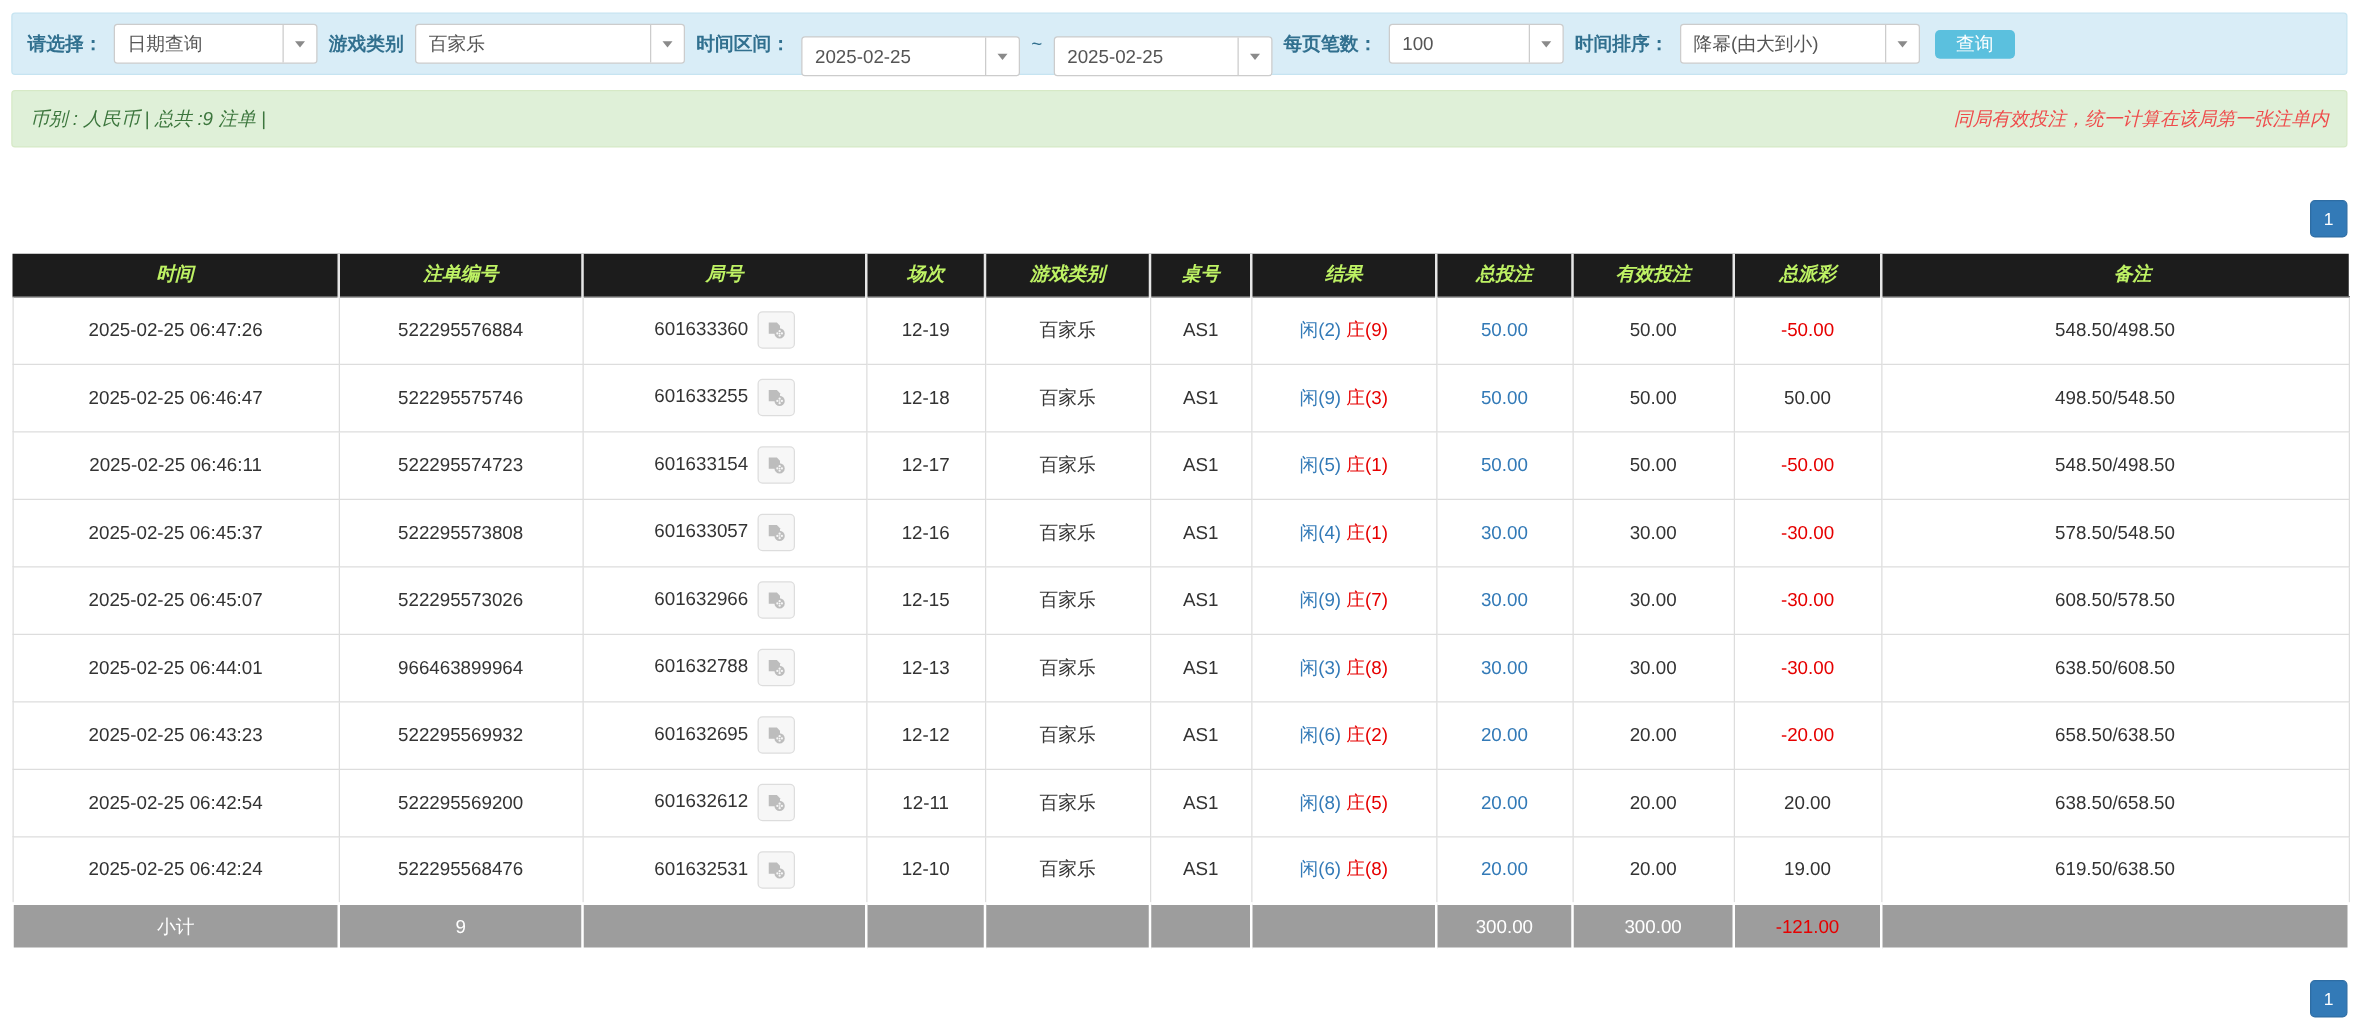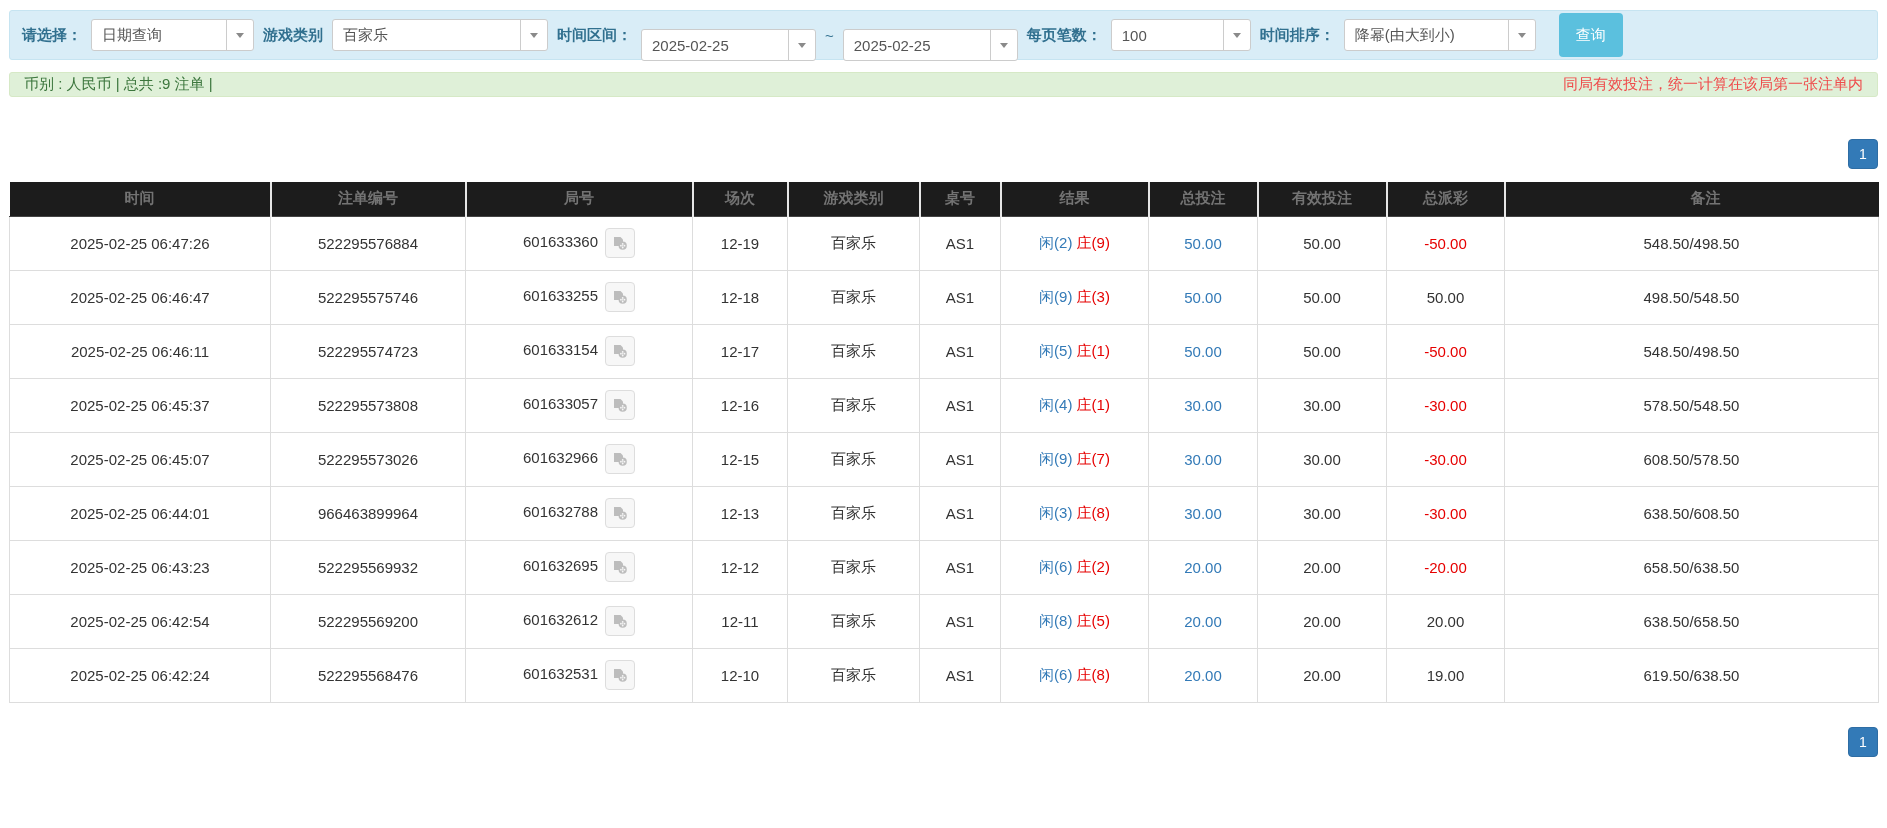--- a/index.html
+++ b/index.html
@@ -22,46 +22,46 @@
     background: #fff; border: 1px solid #ccc; border-radius: 3px;
     height: 32px; display: flex; align-items: stretch; cursor: pointer;
   }
   .select .val { padding: 0 10px; font-size: 15px; color: #555; flex: 1; display: flex; align-items: center; white-space: nowrap; overflow: hidden; }
   .select .arrow { width: 27px; border-left: 1px solid #ccc; display: flex; align-items: center; justify-content: center; }
   .tri { width: 0; height: 0; border-left: 4px solid transparent; border-right: 4px solid transparent; border-top: 5px solid #8a8a8a; }
   .w-query { width: 163px; } .w-game { width: 216px; } .w-date { width: 175px; margin-top: 20px; }
   .w-per { width: 140px; } .w-sort { width: 192px; gap: 31px; }
   .btn-search {
     background: var(--button_bg, #5bc0de); color: #fff; border: none; border-radius: 4px;
-    height: 44px; padding: 0 17px; font-size: 15px; cursor: pointer; margin-left: 14px;
+    height: 23px; padding: 0 17px; font-size: 15px; cursor: pointer; margin-left: 3px;
   }
 
   
   .summary-bar {
     margin-top: 12px; background: var(--summary_bg, #dff0d8); border: 1px solid #d6e9c6; border-radius: 3px;
-    height: 25px; display: flex; align-items: center; justify-content: space-between; padding: 0 14px;
+    height: 46px; display: flex; align-items: center; justify-content: space-between; padding: 0 14px; font-style: italic;
   }
   .summary-left  { color: var(--success_text, #3c763d); font-size: 15px; }
   .summary-right { color: var(--notice_red, #ef4b4b); font-size: 15px; }
 
   
   .pager { display: flex; justify-content: flex-end; }
   .pager.top { margin-top: 42px; }
   .pager.bottom { margin-top: 24px; }
   .page-btn {
     background: var(--accent, #337ab7); border: 1px solid #2e6da4; color: #fff;
     min-width: 30px; height: 30px; border-radius: 4px;
     display: flex; align-items: center; justify-content: center; font-size: 14px; cursor: pointer;
   }
 
   
   table.records { border-collapse: collapse; table-layout: fixed; width: 1869px; margin-top: 13px; }
   thead th {
-    background: var(--header_bg, #1c1c1c); color: #737373; font-weight: bold; font-size: 15px;
-    height: 34px; border-right: 2px solid #e6e6e6; border-bottom: 1px solid #444;
+    background: var(--header_bg, #1c1c1c); color: #bef264; font-weight: bold; font-size: 15px;
+    height: 34px; border-right: 2px solid #e6e6e6; border-bottom: 1px solid #444; font-style: italic;
   }
   thead th:last-child { border-right: none; padding-left: 28px; }
   tbody td {
     height: 54px; text-align: center; font-size: 15px; color: #333;
     border: 1px solid #ddd; background: #fff; overflow: hidden; white-space: nowrap;
   }
   tfoot td {
     background: var(--footer_bg, #9d9d9d); color: #fff; height: 36px; text-align: center;
     font-size: 15px; border: 2px solid #fff;
   }
@@ -417,20 +417,33 @@
       <span class="result-player">闲(6)</span>
       <span class="result-banker">庄(8)</span>
     </td>
     <td class="blue-val">20.00</td>
     <td>20.00</td>
     <td class="payout">19.00</td>
     <td>619.50/638.50</td>
   </tr>
       </tbody>
     <tfoot id="footer-body">
+        <tr>
+    <td>小计</td>
+    <td>9</td>
+    <td></td>
+    <td></td>
+    <td></td>
+    <td></td>
+    <td></td>
+    <td>300.00</td>
+    <td>300.00</td>
+    <td class="payout neg">-121.00</td>
+    <td></td>
+  </tr>
       </tfoot>
   </table>
 
   <div class="pager bottom">
     <div class="page-btn">1</div>
   </div>
 
 </div>
 
 </body></html>

